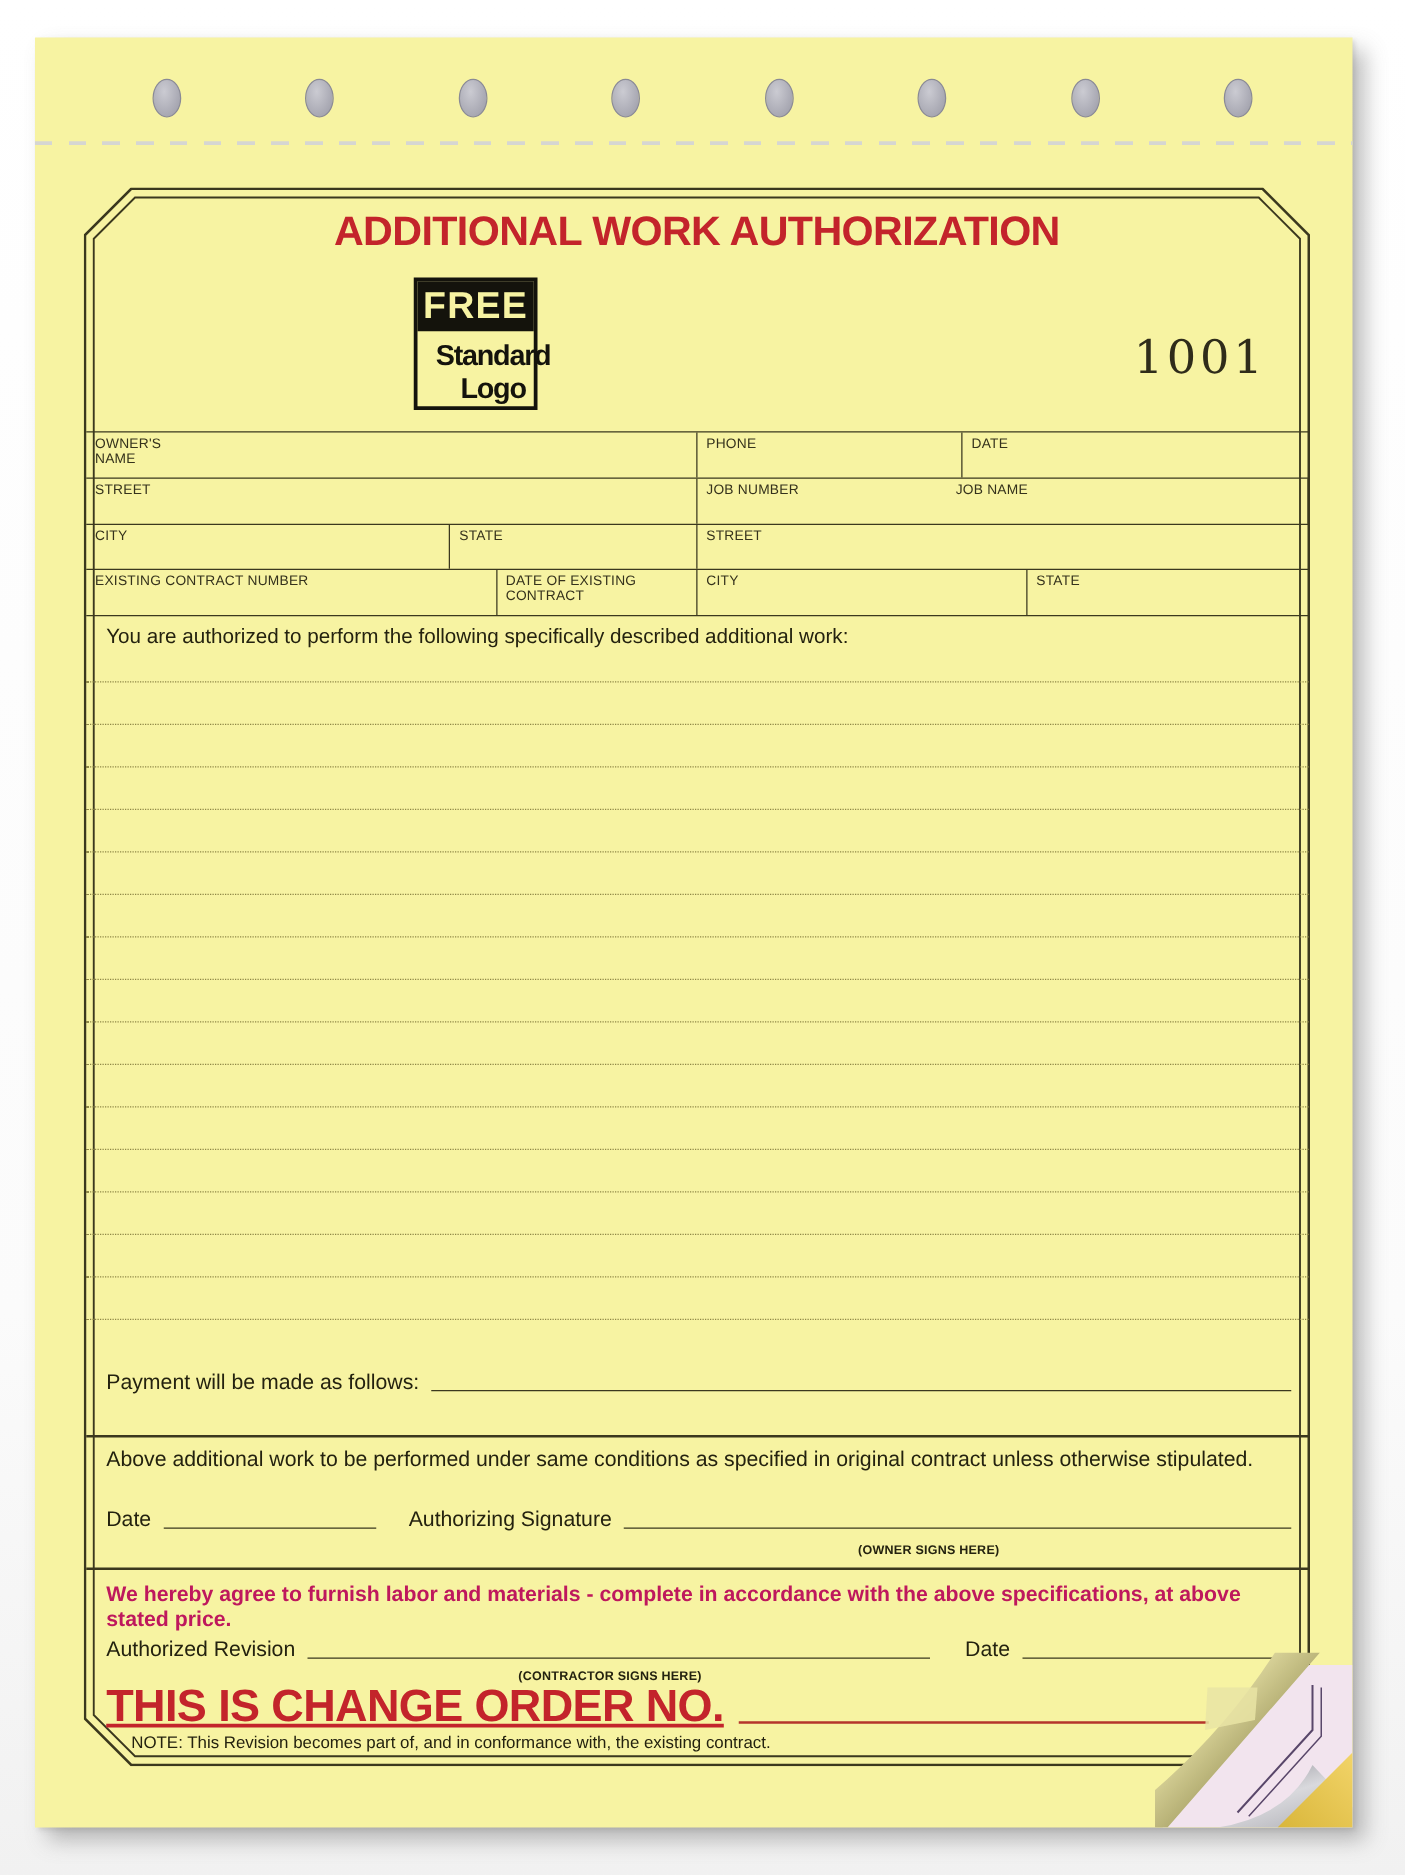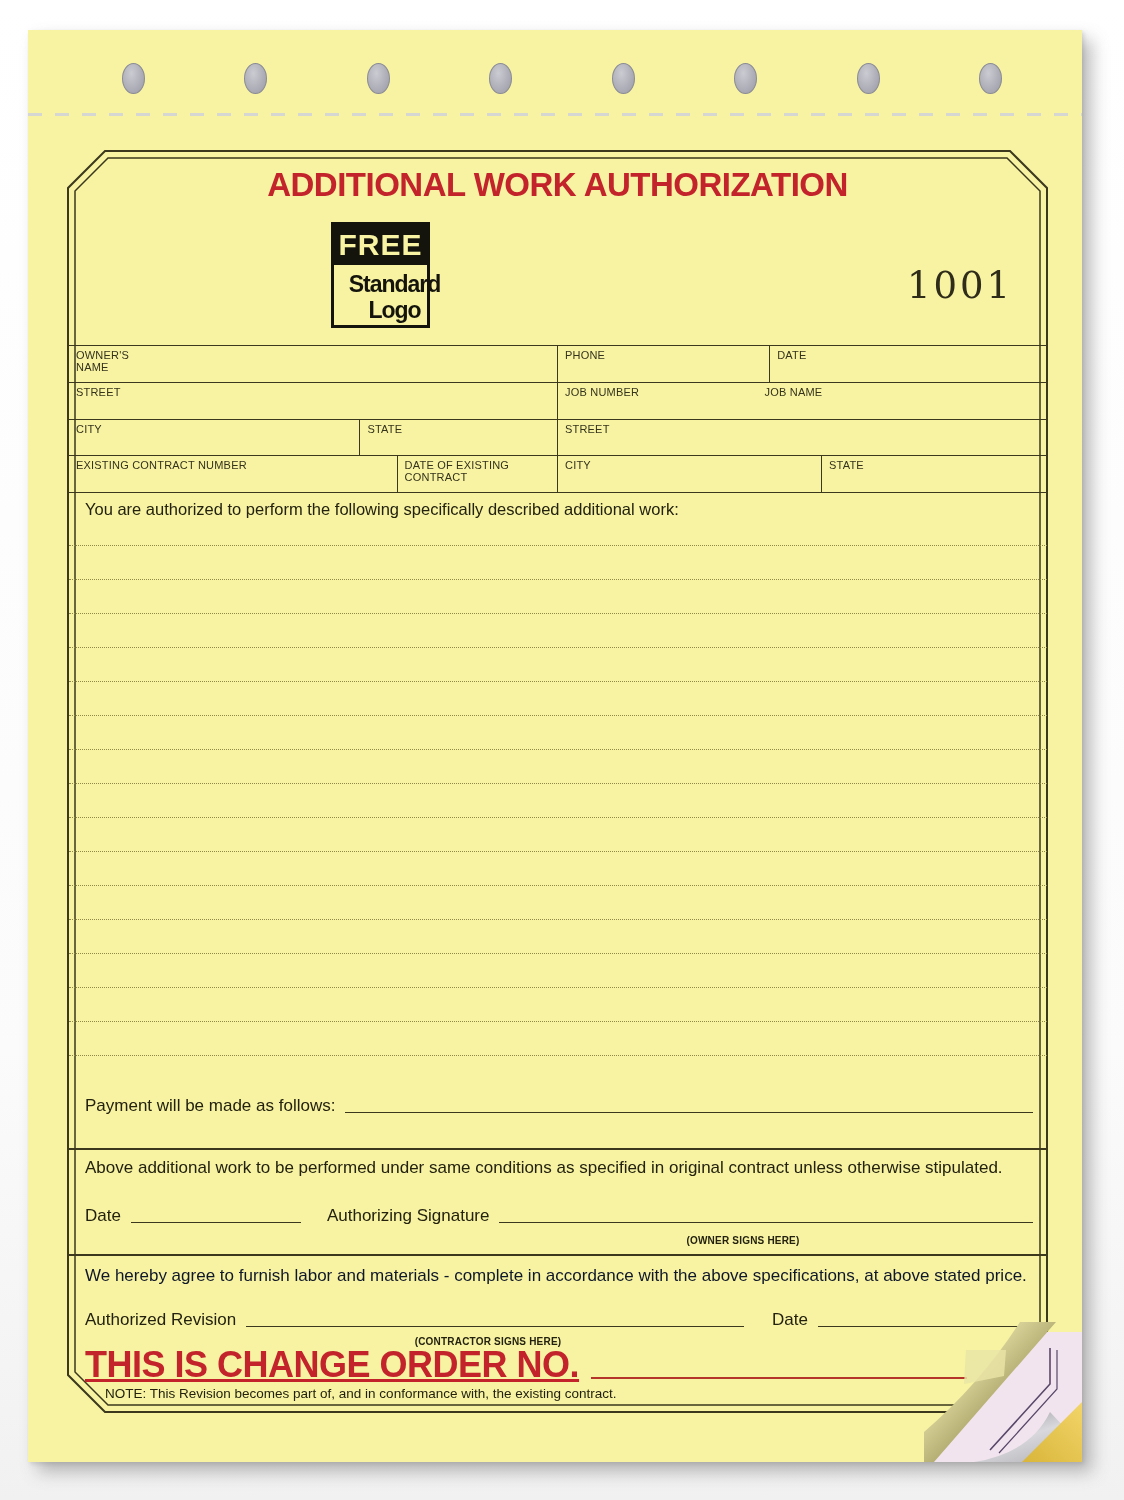--- a/index.html
+++ b/index.html
@@ -64,21 +64,21 @@
   .payment-label{font-size:17px;color:#24220f;white-space:nowrap;}
   .payment .fill-line{border-bottom:1.5px solid var(--ink);margin-bottom:3px;}
   .divider{position:absolute;left:41px;width:978px;height:2px;background:var(--ink);}
   
   .terms-text{position:absolute;left:57px;top:1128px;width:950px;font-size:17px;color:#24220f;}
   .sig-row{position:absolute;left:57px;width:948px;display:flex;align-items:flex-end;}
   .sig-label{font-size:17px;color:#24220f;white-space:nowrap;}
   .short-line{width:170px;border-bottom:1.5px solid var(--ink);margin:0 26px 3px 10px;height:1px;}
   .date-line{width:215px;border-bottom:1.5px solid var(--ink);margin:0 0 3px 10px;height:1px;}
   .signer-note{position:absolute;font-size:10px;font-weight:bold;color:#24220f;text-align:center;letter-spacing:.2px;}
-  .agree-text{position:absolute;left:57px;top:1236px;width:950px;font-size:17px;color:#0f172a;}
+  .agree-text{position:absolute;left:57px;top:1236px;width:950px;font-size:17px;color:#be185d;font-weight:bold;}
   
   .change-order{position:absolute;left:57px;top:1314px;width:882px;display:flex;align-items:flex-end;}
   .co-label{font-size:36px;font-weight:bold;color:var(--red);letter-spacing:-0.5px;white-space:nowrap;text-decoration:underline;}
   .co-line{flex:1;border-bottom:2px solid #b5352b;margin:0 0 7px 12px;height:1px;}
   .note{position:absolute;left:77px;top:1356px;font-size:13.5px;color:#24220f;}
   .curl-svg{position:absolute;right:0;bottom:0;width:158px;height:140px;z-index:6;}
 </style>
 </head>
 <body>
 

